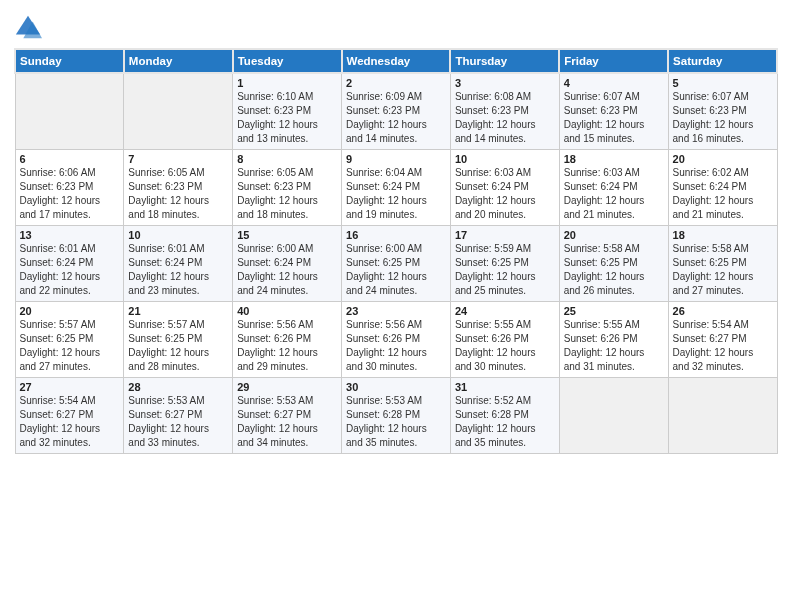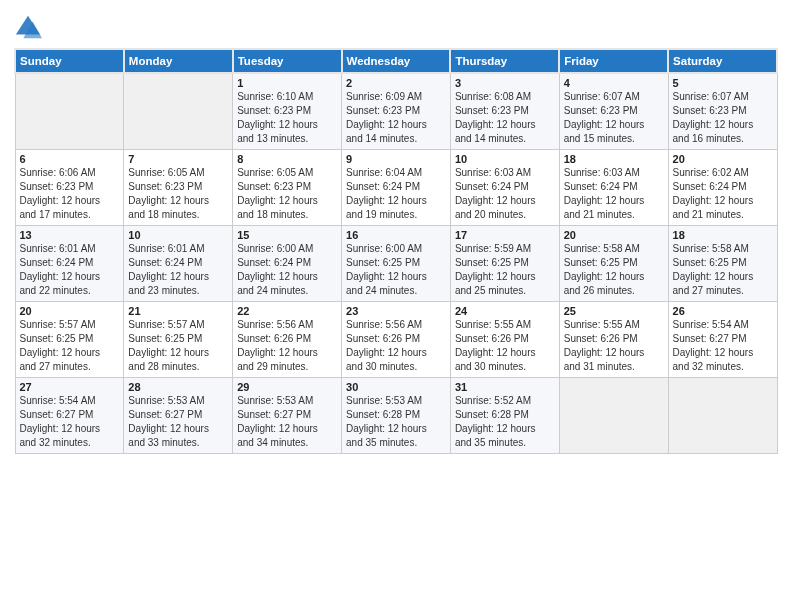--- a/index.html
+++ b/index.html
@@ -186,21 +186,21 @@
           <td><span class="day-number">20</span>
 <span class="day-info">Sunrise: 5:58 AM<br>Sunset: 6:25 PM<br>Daylight: 12 hours and 26 minutes.</span></td>
           <td><span class="day-number">18</span>
 <span class="day-info">Sunrise: 5:58 AM<br>Sunset: 6:25 PM<br>Daylight: 12 hours and 27 minutes.</span></td>
         </tr>
         <tr>
           <td><span class="day-number">20</span>
 <span class="day-info">Sunrise: 5:57 AM<br>Sunset: 6:25 PM<br>Daylight: 12 hours and 27 minutes.</span></td>
           <td><span class="day-number">21</span>
 <span class="day-info">Sunrise: 5:57 AM<br>Sunset: 6:25 PM<br>Daylight: 12 hours and 28 minutes.</span></td>
-          <td><span class="day-number">22</span>
+          <td><span class="day-number">40</span>
 <span class="day-info">Sunrise: 5:56 AM<br>Sunset: 6:26 PM<br>Daylight: 12 hours and 29 minutes.</span></td>
           <td><span class="day-number">23</span>
 <span class="day-info">Sunrise: 5:56 AM<br>Sunset: 6:26 PM<br>Daylight: 12 hours and 30 minutes.</span></td>
           <td><span class="day-number">24</span>
 <span class="day-info">Sunrise: 5:55 AM<br>Sunset: 6:26 PM<br>Daylight: 12 hours and 30 minutes.</span></td>
           <td><span class="day-number">25</span>
 <span class="day-info">Sunrise: 5:55 AM<br>Sunset: 6:26 PM<br>Daylight: 12 hours and 31 minutes.</span></td>
           <td><span class="day-number">26</span>
 <span class="day-info">Sunrise: 5:54 AM<br>Sunset: 6:27 PM<br>Daylight: 12 hours and 32 minutes.</span></td>
         </tr>

